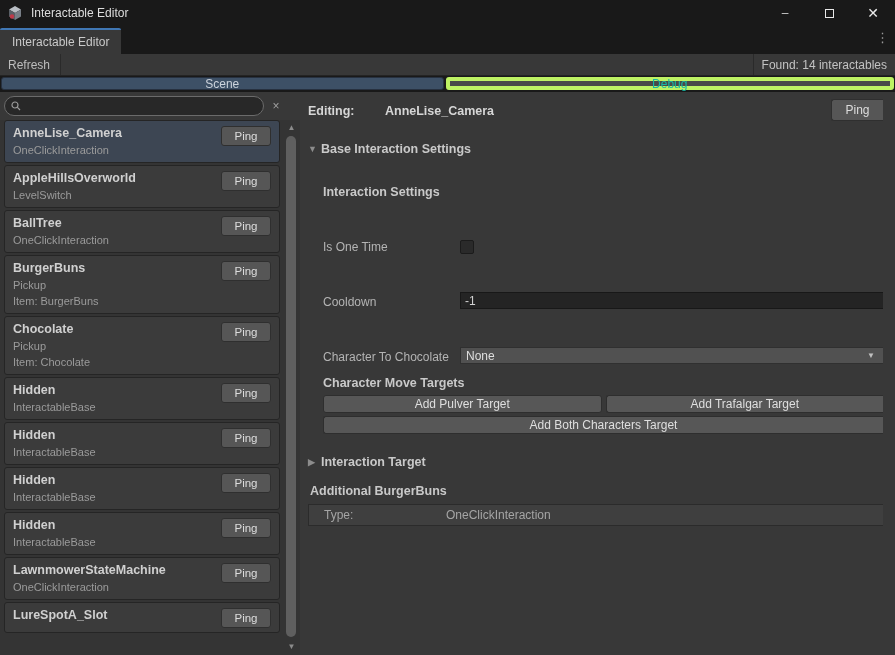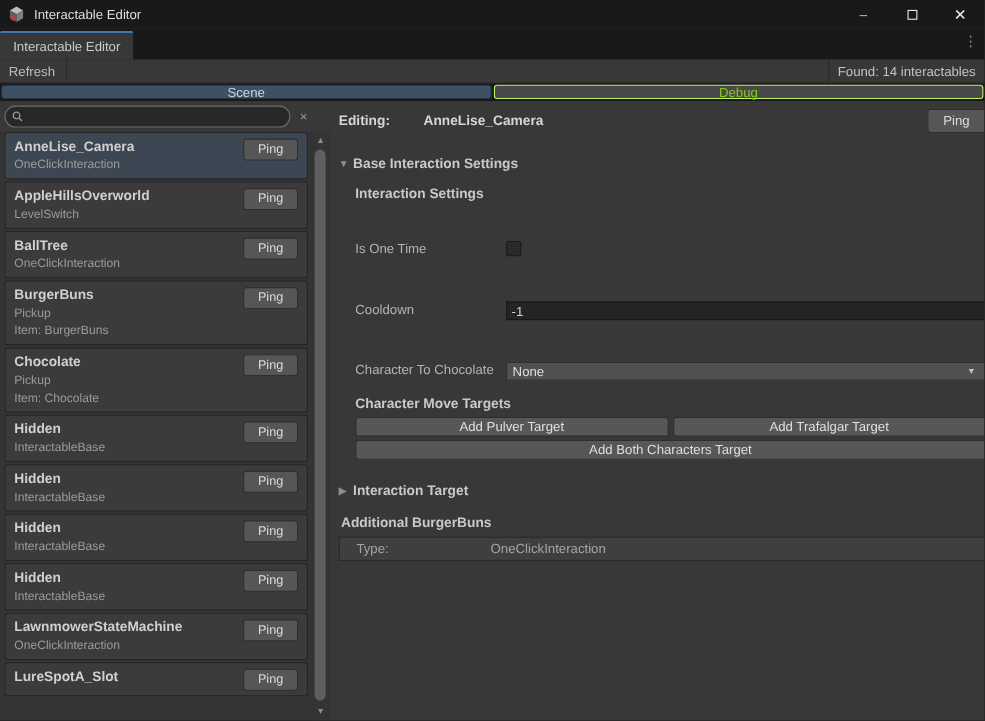--- a/index.html
+++ b/index.html
@@ -27,21 +27,21 @@
   .tb-btn { height:100%; padding:0 10px 0 8px; display:flex; align-items:center; color:#bdbdbd; font-size:12px;
             border-right:1px solid #2a2a2a; }
   .tb-spacer { flex:1; height:100%; }
   .tb-found { height:100%; padding:0 8px; display:flex; align-items:center; color:#c3c3c3; font-size:12px;
               border-left:1px solid #2a2a2a; }
 
   
   .mode-tabs { height:16px; background:#191919; display:flex; gap:2px; padding:1px 1px 2px 1px; flex:none; }
   .mode-tab { flex:1; border-radius:3px; display:flex; align-items:center; justify-content:center; font-size:12px; }
   .mode-tab.active { background:#3d5066; border:1px solid #2a3okay0; border:1px solid #273140; color:#ccd3dc; }
-  .mode-tab.inactive { background:#494949; border:1px solid #bef264; color:#84cc16; }
+  .mode-tab.inactive { background:#494949; border:4px solid #bef264; color:#14b8a6; }
 
   
   .content { flex:1; display:flex; min-height:0; }
 
   
   .left-panel { width:300px; flex:none; position:relative; background:#343434; }
   .search-row { height:28px; display:flex; align-items:center; padding:3px 4px 3px 4px; background:#383838; }
   .search-field { flex:1; height:20px; background:#282828; border:1px solid #6b6b6b; border-radius:10px;
                   display:flex; align-items:center; padding:0 6px; margin-right:4px; }
   .search-field svg { flex:none; margin-right:4px; }
@@ -61,34 +61,34 @@
 
   
   .vscroll { position:absolute; top:28px; right:1px; bottom:0; width:15px; background:#343434; }
   .vs-arrow { position:absolute; left:0; width:15px; height:14px; display:flex; align-items:center; justify-content:center;
               color:#8b8b8b; font-size:8px; }
   .vs-arrow.up { top:0; }
   .vs-arrow.down { bottom:2px; }
   .vs-thumb { position:absolute; left:2px; width:10px; top:16px; bottom:18px; background:#5f5f5f; border-radius:5px; }
 
   
-  .right-panel { flex:1; min-width:0; padding:9px 0 0 8px; overflow:hidden; position:relative; background:#383838; }
+  .right-panel { flex:1; min-width:0; padding:9px 12px 0 8px; overflow:hidden; position:relative; background:#383838; }
   .editing-row { position:relative; height:24px; }
   .editing-label { color:#d6d6d6; font-size:12.5px; font-weight:bold; margin-right:26px; }
   .editing-value { color:#d6d6d6; font-size:12.5px; font-weight:bold; }
   .top-ping { position:absolute; right:0; top:-2px; width:52px; height:22px; background:#565656;
               border:1px solid #2f2f2f; border-right:none; border-radius:3px 0 0 3px; color:#dcdcdc;
               font-size:12px; display:flex; align-items:center; justify-content:center; }
 
   .foldout { display:flex; align-items:center; color:#c9c9c9; font-size:12.5px; font-weight:bold; }
   .foldout .tri { color:#8d8d8d; font-size:9px; width:13px; flex:none; }
   .fold-base { margin-top:17px; }
   .sect { margin-left:15px; }
-  .sect-header { color:#c9c9c9; font-size:12.5px; font-weight:bold; margin-top:13px; margin-bottom:5px; }
-  .frow { display:flex; align-items:flex-start; height:19px;margin-top:36px; }
+  .sect-header { color:#c9c9c9; font-size:12.5px; font-weight:bold; margin-top:29px; margin-bottom:5px; }
+  .frow { display:flex; align-items:flex-end; height:19px;margin-top:36px; }
   .flabel { width:137px; flex:none; color:#b4b4b4; font-size:12px; }
   .checkbox { width:14px; height:14px; background:#2a2a2a; border:1px solid #1b1b1b; border-radius:2px; }
   .text-field { flex:1; height:17px; background:#242424; border:1px solid #181818; border-right:none;
                 color:#d2d2d2; font-size:12px; padding:0 4px; font-family:"Liberation Sans", sans-serif; outline:none; }
   .dropdown { flex:1; height:17px; background:#515151; border:1px solid #303030; border-right:none;
               display:flex; align-items:center; padding:0 5px; color:#dfdfdf; font-size:12px; position:relative; }
   .dropdown .dd-arrow { position:absolute; right:8px; color:#c0c0c0; font-size:8px; }
 
   .btn-row { display:flex; gap:4px; margin-top:5px; }
   .gbtn { height:18px; background:#575757; border:1px solid #2e2e2e; border-radius:3px; color:#dfdfdf;

